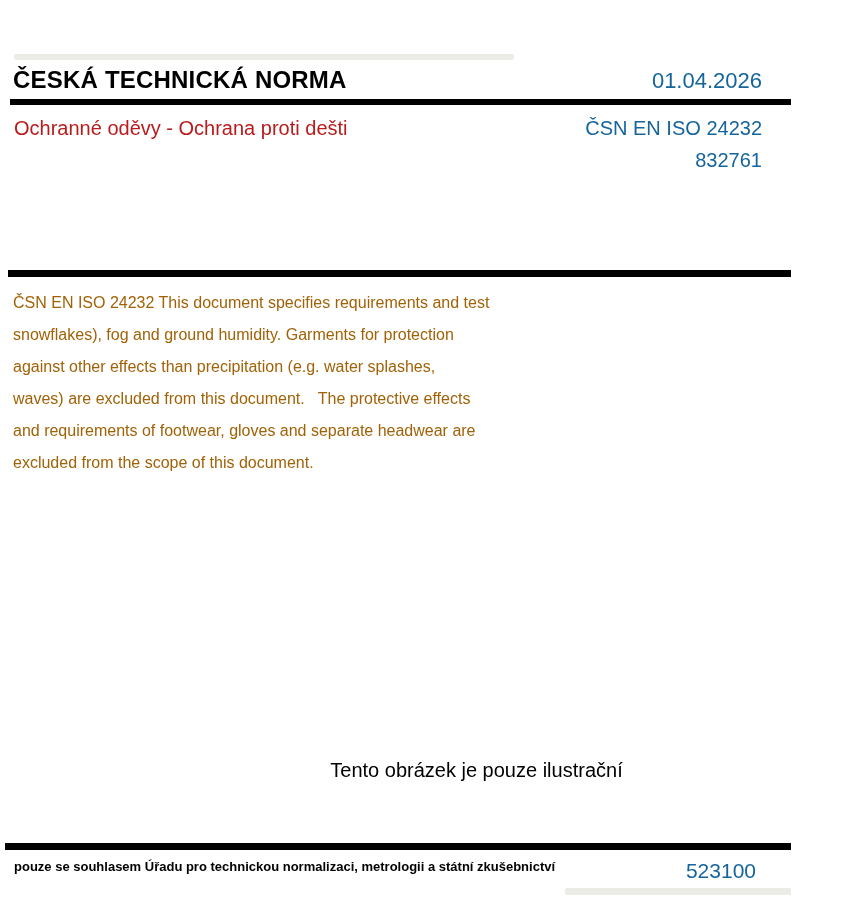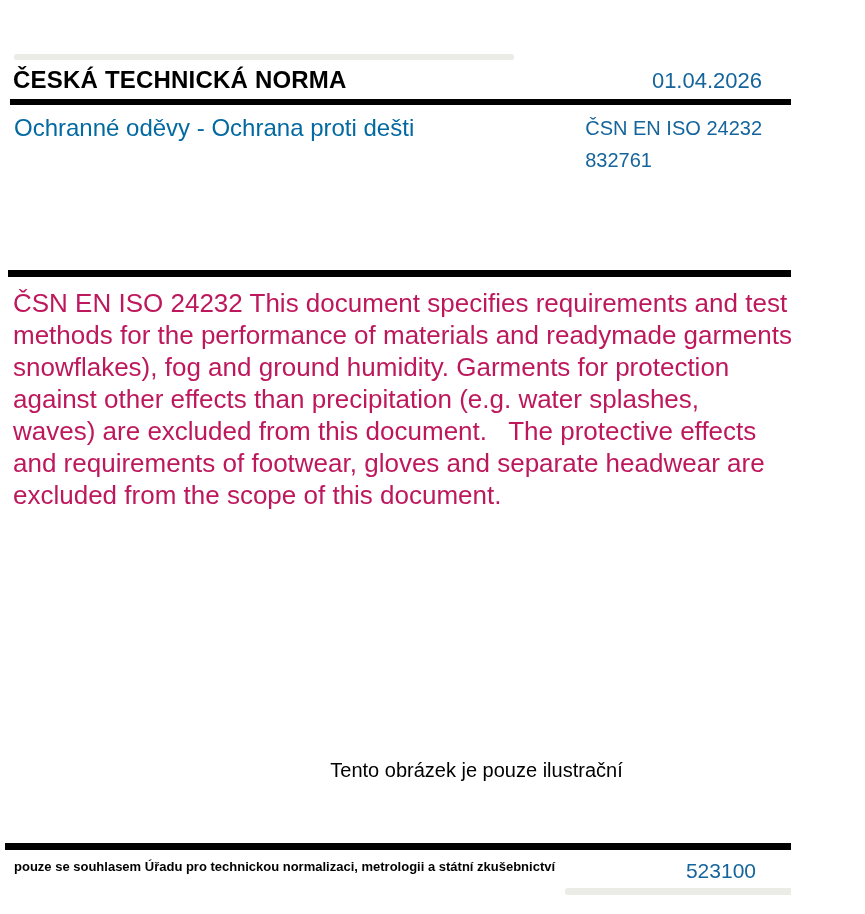--- a/index.html
+++ b/index.html
@@ -44,39 +44,40 @@
   .subhead-row {
     position: absolute;
     left: 14px;
     right: 29px;
     top: 112px;
     display: flex;
     justify-content: space-between;
     align-items: flex-start;
   }
   .doc-subtitle {
-    font-size: 24px;
-    color: #0369a1;
+    font-size: 20px;
+    color: #b91c1c;
     line-height: 32px;
     white-space: nowrap;
   }
   .doc-numbers {
+    text-align: right;
     font-size: 20px;
     color: #15659c;
     line-height: 32px;
     white-space: nowrap;
   }
   .rule-section { left: 8px; top: 270px; width: 849px; height: 7px; }
   .abstract {
     position: absolute;
     left: 13px;
     top: 287px;
-    font-size: 26px;
+    font-size: 16px;
     line-height: 32px;
-    color: #be185d;
+    color: #a16207;
   }
   .abstract-line { white-space: pre; }
   .illustration-note {
     position: absolute;
     left: 162px;
     right: 0;
     top: 759px;
     text-align: center;
     font-size: 20px;
     font-weight: normal;
@@ -130,21 +131,20 @@
     <span class="doc-numbers">
       <div>ČSN EN ISO 24232</div>
       <div>832761</div>
     </span>
   </div>
 
   <div class="rule rule-section"></div>
 
   <div class="abstract">
     <div class="abstract-line">ČSN EN ISO 24232 This document specifies requirements and test</div>
-    <div class="abstract-line">methods for the performance of materials and readymade garments</div>
     <div class="abstract-line">snowflakes), fog and ground humidity. Garments for protection</div>
     <div class="abstract-line">against other effects than precipitation (e.g. water splashes,</div>
     <div class="abstract-line">waves) are excluded from this document.   The protective effects</div>
     <div class="abstract-line">and requirements of footwear, gloves and separate headwear are</div>
     <div class="abstract-line">excluded from the scope of this document.</div>
   </div>
 
   <div class="illustration-note">Tento obrázek je pouze ilustrační</div>
 
   <div class="rule rule-footer"></div>

